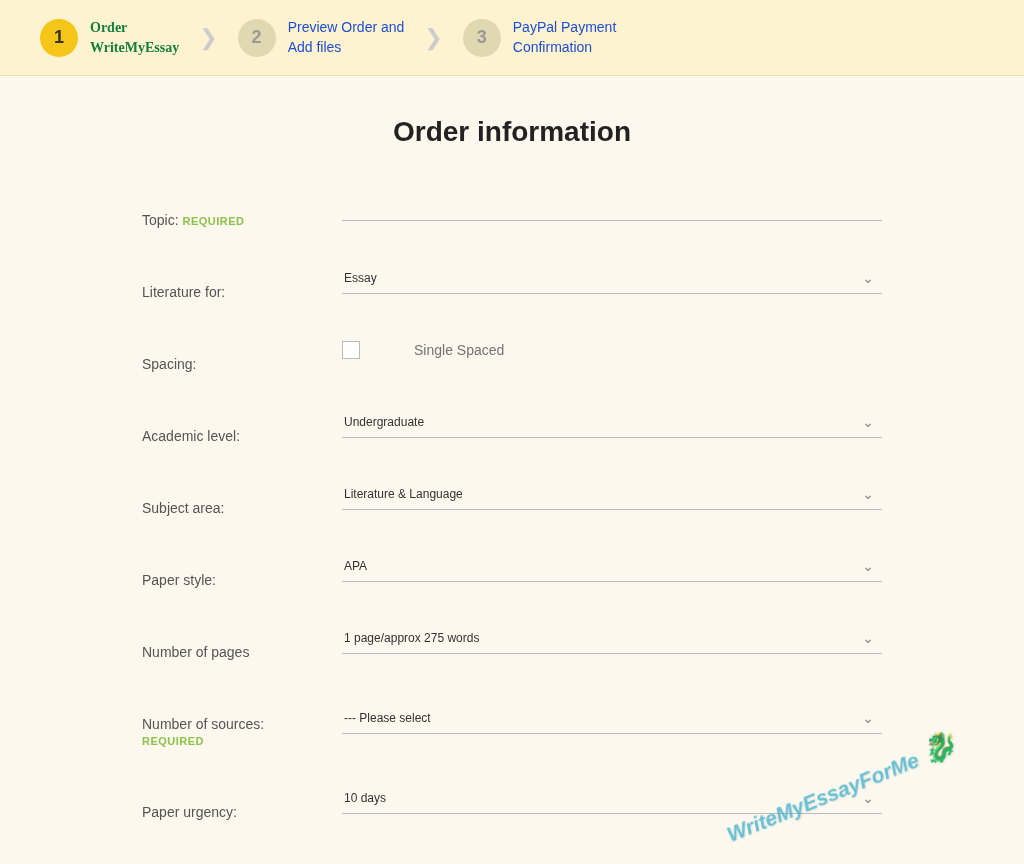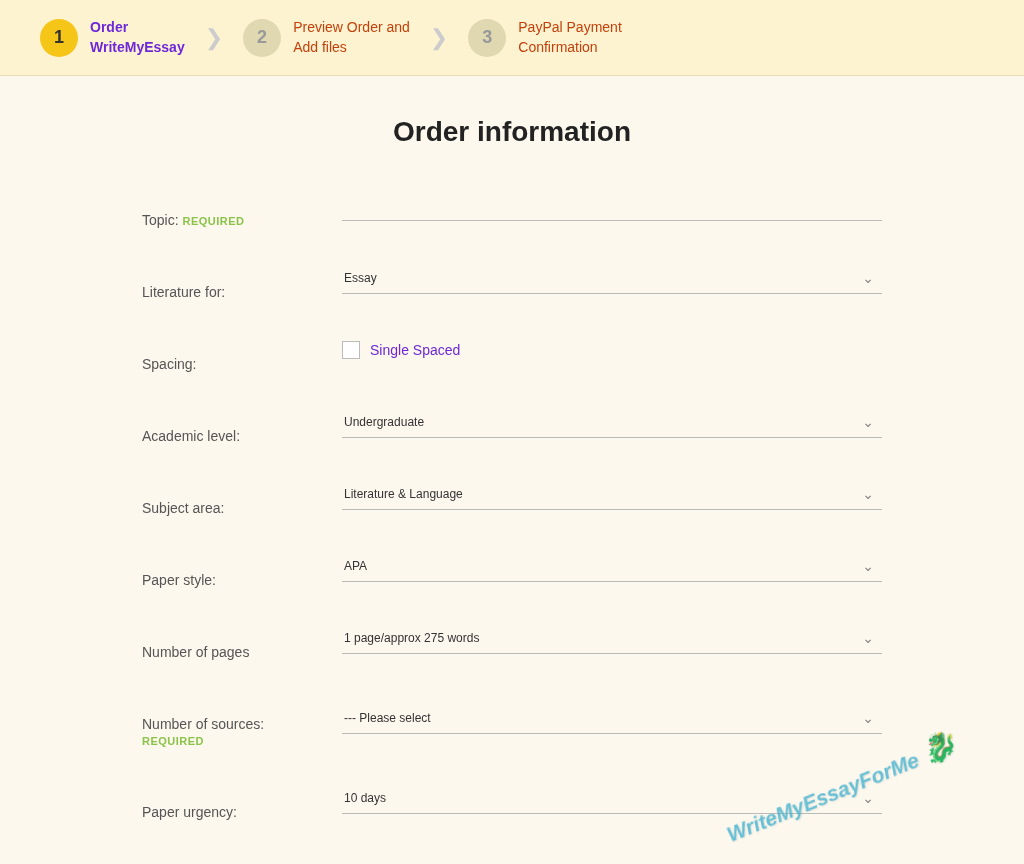--- a/index.html
+++ b/index.html
@@ -43,24 +43,25 @@
     .step-circle.inactive {
       background: #e0d8b0;
       color: #999;
     }
     .step-label {
       font-size: 14px;
       line-height: 1.4;
     }
     .step-label.active {
       font-weight: bold;
-      color: #6d28d9;
+      color: #15803d;
+      font-family: Liberation Serif, serif;
     }
     .step-label.inactive {
-      color: #c2410c;
+      color: #1d4ed8;
     }
     .step-arrow {
       font-size: 22px;
       color: #ccc;
       margin: 0 20px;
     }
 
     
     .main-content {
       max-width: 780px;
@@ -145,21 +146,22 @@
     .checkbox-box {
       width: 18px;
       height: 18px;
       border: 1.5px solid #bbb;
       background: #fff;
       display: inline-block;
       flex-shrink: 0;
     }
     .checkbox-label {
       font-size: 14px;
-      color: #6d28d9;
+      color: #737373;
+      margin-left: 44px;
     }
 
     
     .watermark {
       position: fixed;
       bottom: 60px;
       right: 60px;
       font-size: 22px;
       font-weight: bold;
       color: #4db6d0;

